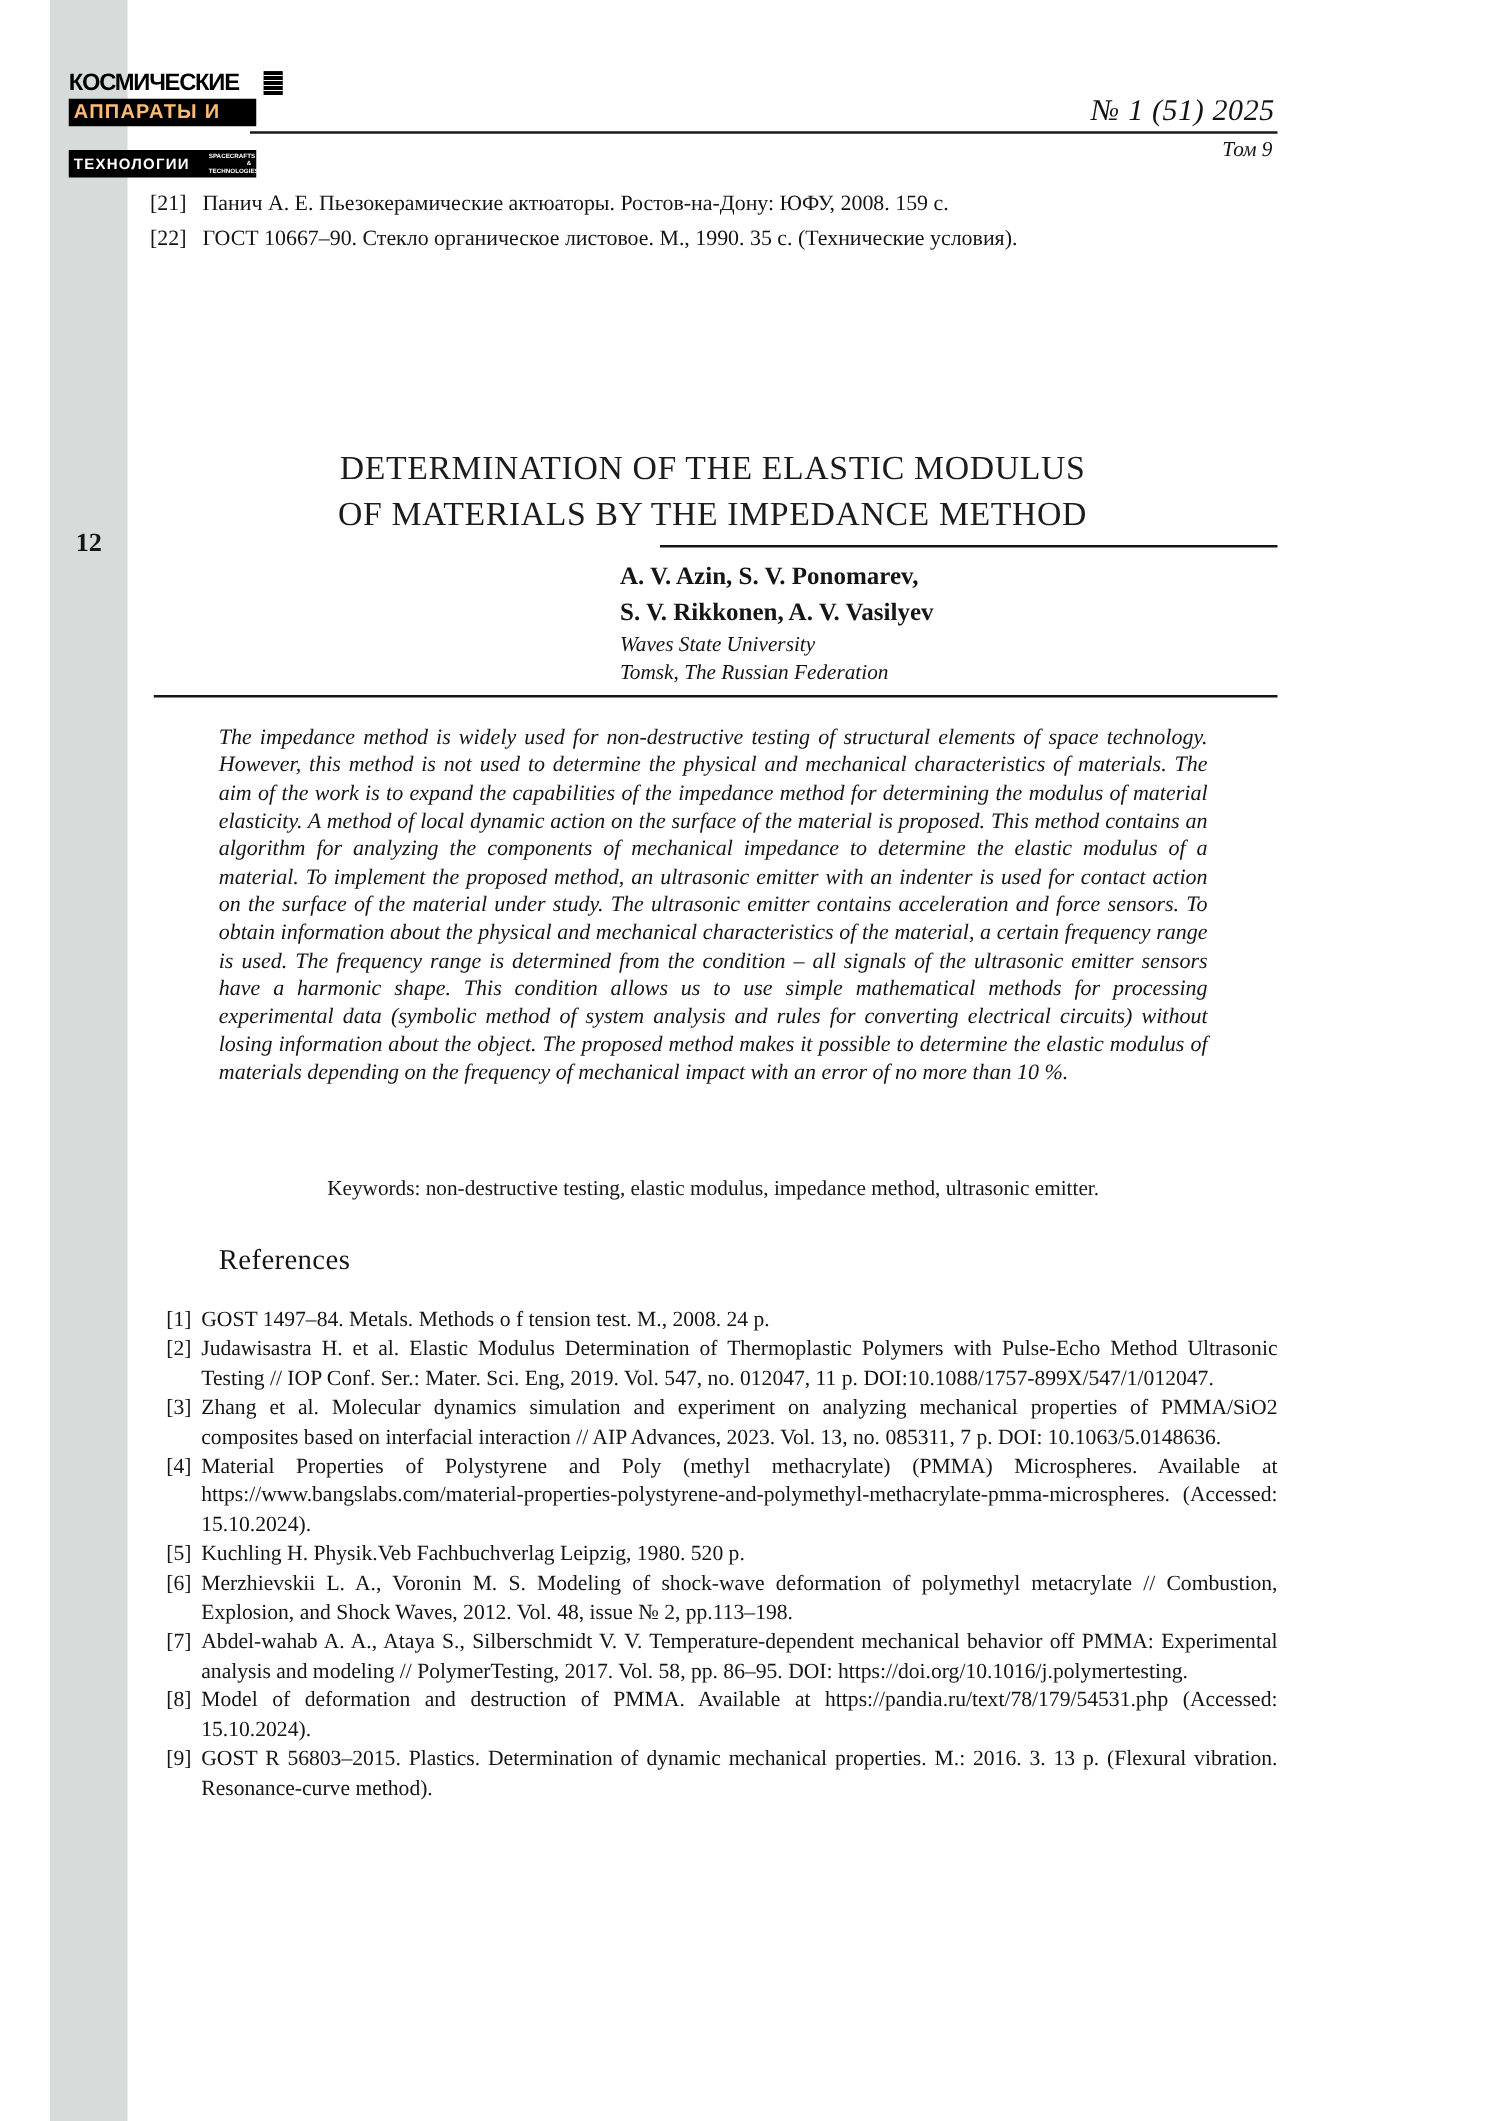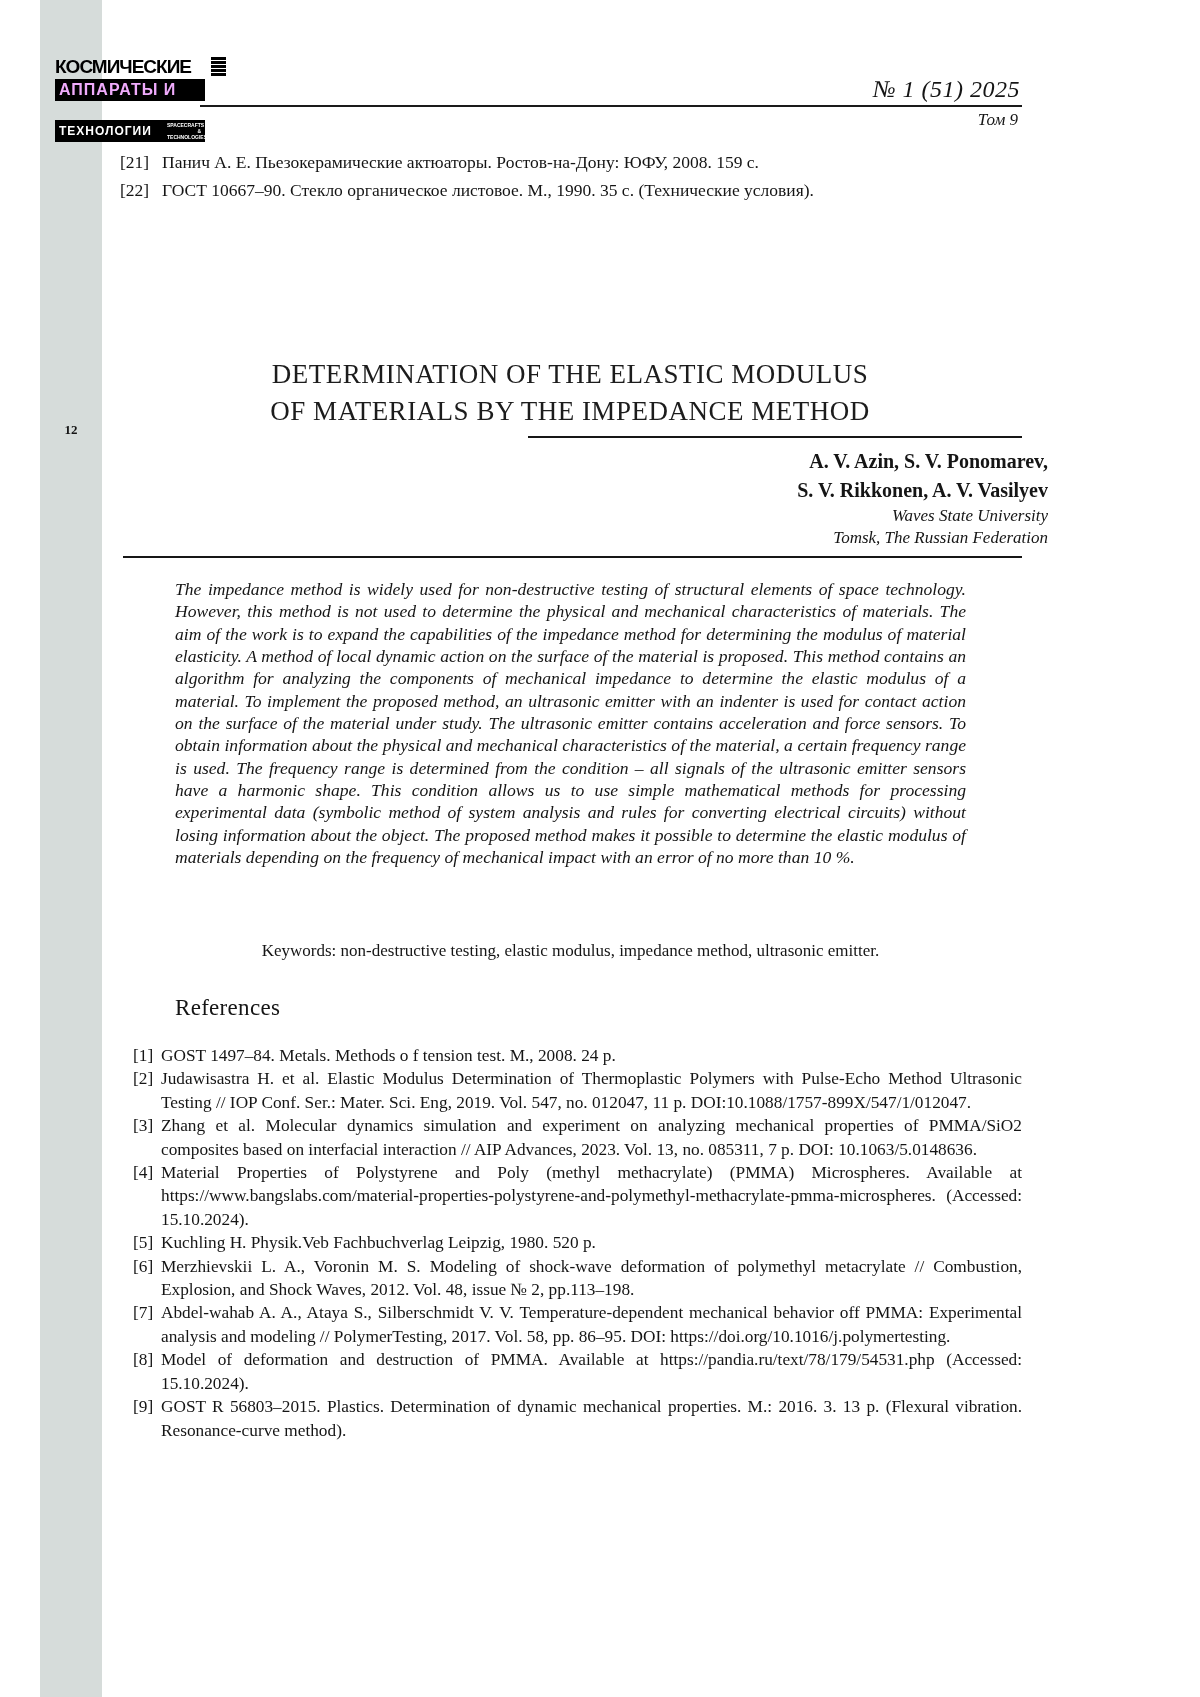--- a/index.html
+++ b/index.html
@@ -19,42 +19,42 @@
     left: 40px; top: 0;
     width: 62px; height: 1697px;
     background: #d6dcda;
   }
   .page-number {
     position: absolute;
     top: 422px; left: 0;
     width: 100%;
     text-align: center;
     font-weight: bold;
-    font-size: 13px;
+    font-size: 21px;
   }
 
   
   .logo {
     position: absolute;
     left: 55px; top: 57px;
     width: 150px;
     font-family: "Liberation Sans", sans-serif;
     color: #000;
   }
   .logo-l1 { display: flex; align-items: stretch; gap: 20px; }
   .logo-l1-text {
     font-size: 19px; font-weight: 900; letter-spacing: -1px;
     line-height: 20px; white-space: nowrap;
   }
   .logo-box {
     width: 15px; height: 19px; background: #000; flex: none;
     background-image: repeating-linear-gradient(#000 0 3px, #fff 3px 4px);
   }
   .logo-l2 {
-    margin-top: 2px; background: #000; color: #f0abfc;
+    margin-top: 2px; background: #000; color: #fdba74;
     font-size: 16px; font-weight: 800; letter-spacing: 1px;
     padding: 2px 4px; white-space: nowrap;
   }
   .logo-l3 {
     margin-top: 19px; background: #000; color: #fff;
     padding: 2px 4px;
     display: flex; justify-content: space-between; align-items: center;
     font-weight: 800;
   }
   .logo-l3-text { font-size: 12px; letter-spacing: 1px; white-space: nowrap; }
@@ -103,23 +103,22 @@
   .title-rule {
     position: absolute;
     left: 528px; top: 436px;
     width: 494px; height: 2px;
     background: #161616;
   }
 
   
   .authors {
     position: absolute;
-    left: 548px; top: 447px;
+    left: 496px; top: 447px;
     width: 500px;
-    text-align: right;
   }
   .authors-line { font-weight: bold; font-size: 20px; line-height: 29px; }
   .affil-line { font-style: italic; font-size: 17px; line-height: 21.5px; }
 
   .full-rule {
     position: absolute;
     left: 123px; top: 556px;
     width: 899px; height: 2px;
     background: #161616;
   }

